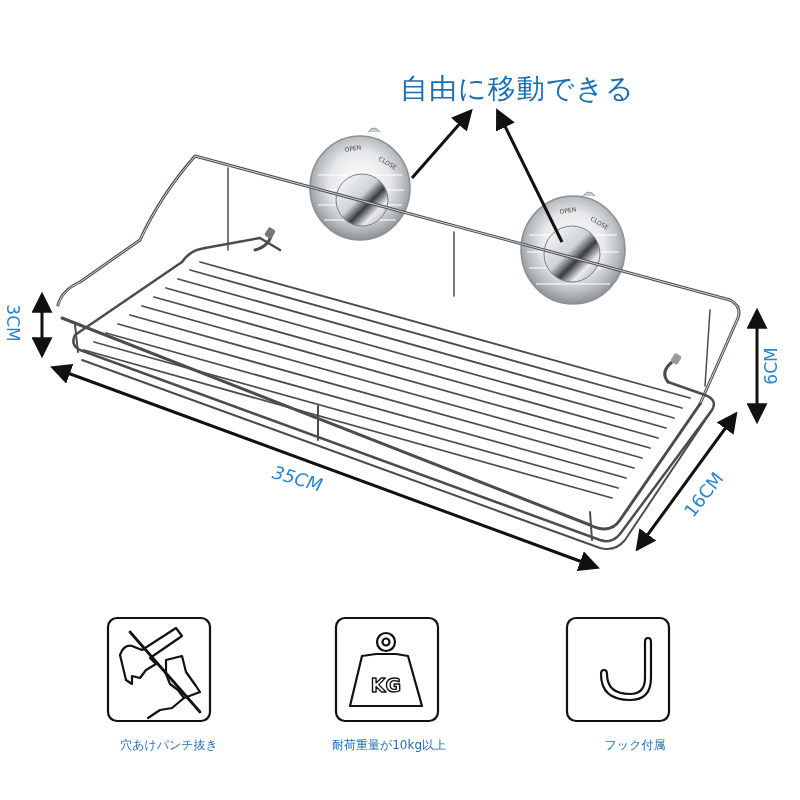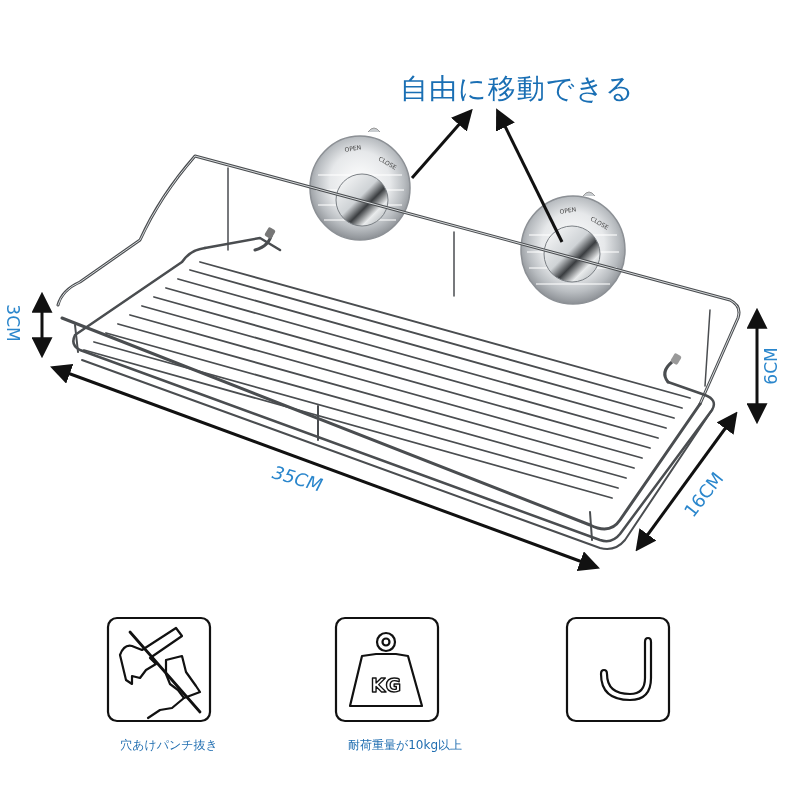--- a/index.html
+++ b/index.html
@@ -15,21 +15,21 @@
   }
   .dim-3cm { left: -6px; top: 313px; transform: rotate(90deg); }
   .dim-6cm { left: 752px; top: 356px; transform: rotate(-90deg); }
   .dim-35cm { left: 272px; top: 468px; transform: rotate(16deg); font-style: italic; font-size: 18px; }
   .dim-16cm { left: 678px; top: 484px; transform: rotate(-52deg); font-size: 18px; }
   .feature-label {
     position: absolute; top: 737px; font-size: 12px; color: #1f6db0; white-space: nowrap;
     text-align: center;
   }
   .feat-0 { left: 84px; width: 170px; }
-  .feat-1 { left: 300px; width: 210px; }
+  .feat-1 { left: 284px; width: 210px; }
   .feat-2 { left: 565px; width: 140px; }
   svg text { font-family: "DejaVu Sans", sans-serif; }
 </style>
 </head>
 <body>
 
 <div class="stage">
 
   <div class="headline">自由に移動できる</div>
 
@@ -144,13 +144,14 @@
     </g>
 
     <g fill="none" stroke="#111" stroke-width="2.2" stroke-linejoin="round" stroke-linecap="round">
       <rect x="567" y="18" width="102" height="103" rx="9"></rect>
       <path d="M645 42 Q645 38 648 38 Q651 38 651 42 L651 78 Q651 100 630 100 Q601 100 601 74 Q601 70 604 70 Q607 70 607 74 Q607 94 630 94 Q645 94 645 78 Z"></path>
     </g>
   </svg>
 
   <div class="feature-label feat-0">穴あけパンチ抜き</div>
   <div class="feature-label feat-1">耐荷重量が10kg以上</div>
+  <div class="feature-label feat-2">フック付属</div>
 </div>
 
 </body></html>

